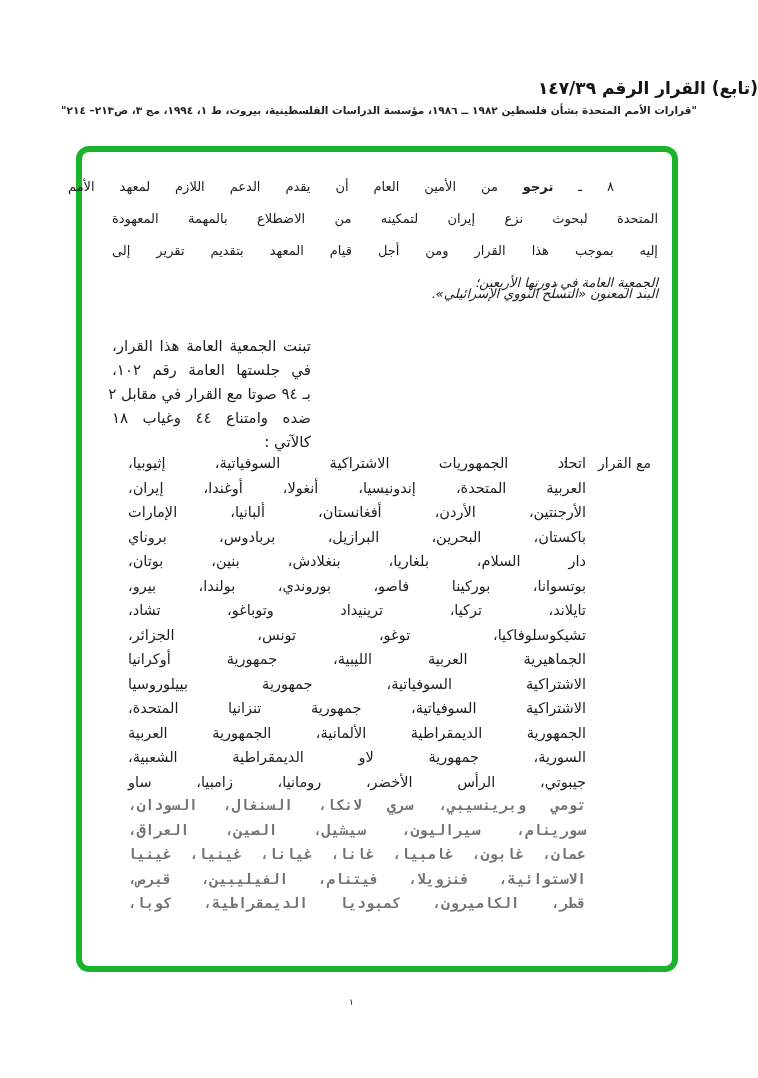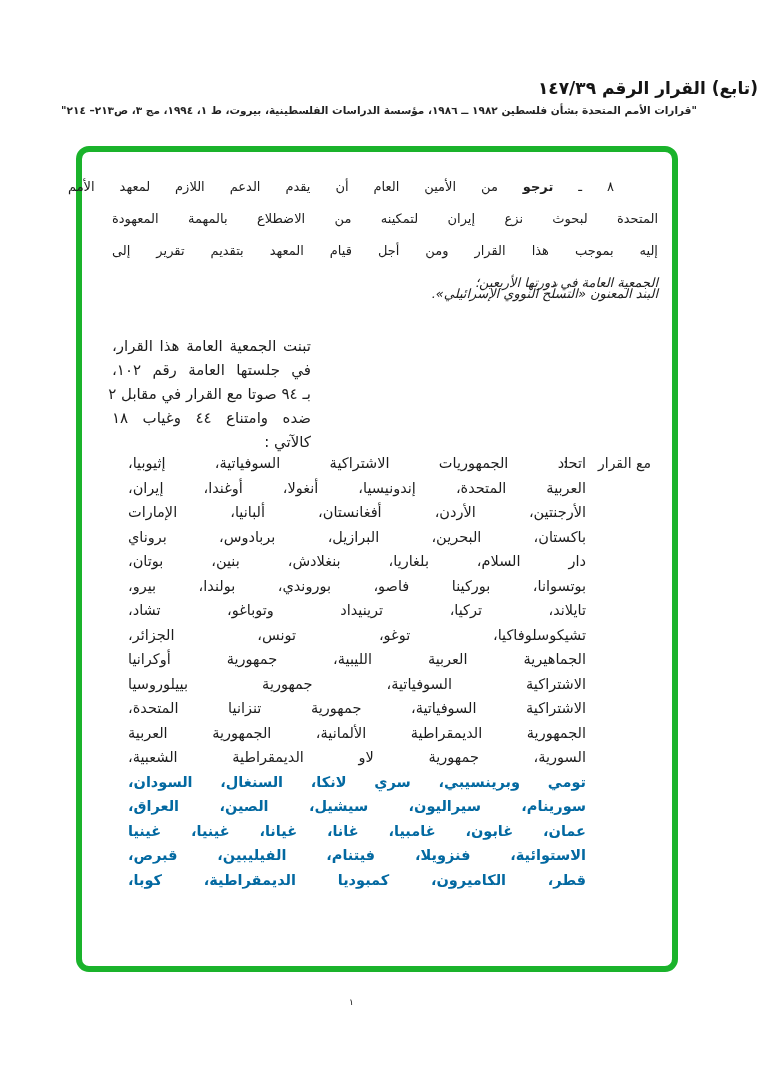--- a/index.html
+++ b/index.html
@@ -61,21 +61,21 @@
   .vote-label{
     position:absolute;left:563px;right:undefined;top:451px;width:88px;
     display:flex;justify-content:space-between;
     font-size:14px;line-height:24px;color:#242424;
   }
   .vote-list{
     position:absolute;right:172px;top:451px;width:458px;
     font-size:14.5px;line-height:24.5px;
   }
   .vote-list .tline{ width:458px; }
-  .vote-list .dark{ font-weight:bold; color:#0369a1; }
+  .vote-list .dark{ font-weight:bold; color:#737373;font-family:Liberation Mono, monospace; }
   .page-num{
     position:absolute;top:997px;left:349px;
     font-size:9px;color:#111;
   }
 </style>
 </head>
 <body>
 
 <div class="page">
 
@@ -117,20 +117,21 @@
     <div class="tline jline">باكستان، البحرين، البرازيل، بربادوس، بروناي</div>
     <div class="tline jline">دار السلام، بلغاريا، بنغلادش، بنين، بوتان،</div>
     <div class="tline jline">بوتسوانا، بوركينا فاصو، بوروندي، بولندا، بيرو،</div>
     <div class="tline jline">تايلاند، تركيا، ترينيداد وتوباغو، تشاد،</div>
     <div class="tline jline">تشيكوسلوفاكيا، توغو، تونس، الجزائر،</div>
     <div class="tline jline">الجماهيرية العربية الليبية، جمهورية أوكرانيا</div>
     <div class="tline jline">الاشتراكية السوفياتية، جمهورية بييلوروسيا</div>
     <div class="tline jline">الاشتراكية السوفياتية، جمهورية تنزانيا المتحدة،</div>
     <div class="tline jline">الجمهورية الديمقراطية الألمانية، الجمهورية العربية</div>
     <div class="tline jline">السورية، جمهورية لاو الديمقراطية الشعبية،</div>
+    <div class="tline jline">جيبوتي، الرأس الأخضر، رومانيا، زامبيا، ساو</div>
     <div class="tline jline dark">تومي وبرينسيبي، سري لانكا، السنغال، السودان،</div>
     <div class="tline jline dark">سورينام، سيراليون، سيشيل، الصين، العراق،</div>
     <div class="tline jline dark">عمان، غابون، غامبيا، غانا، غيانا، غينيا، غينيا</div>
     <div class="tline jline dark">الاستوائية، فنزويلا، فيتنام، الفيليبين، قبرص،</div>
     <div class="tline jline dark">قطر، الكاميرون، كمبوديا الديمقراطية، كوبا،</div>
   </div>
 
   <div class="page-num">١</div>
 
 </div>

